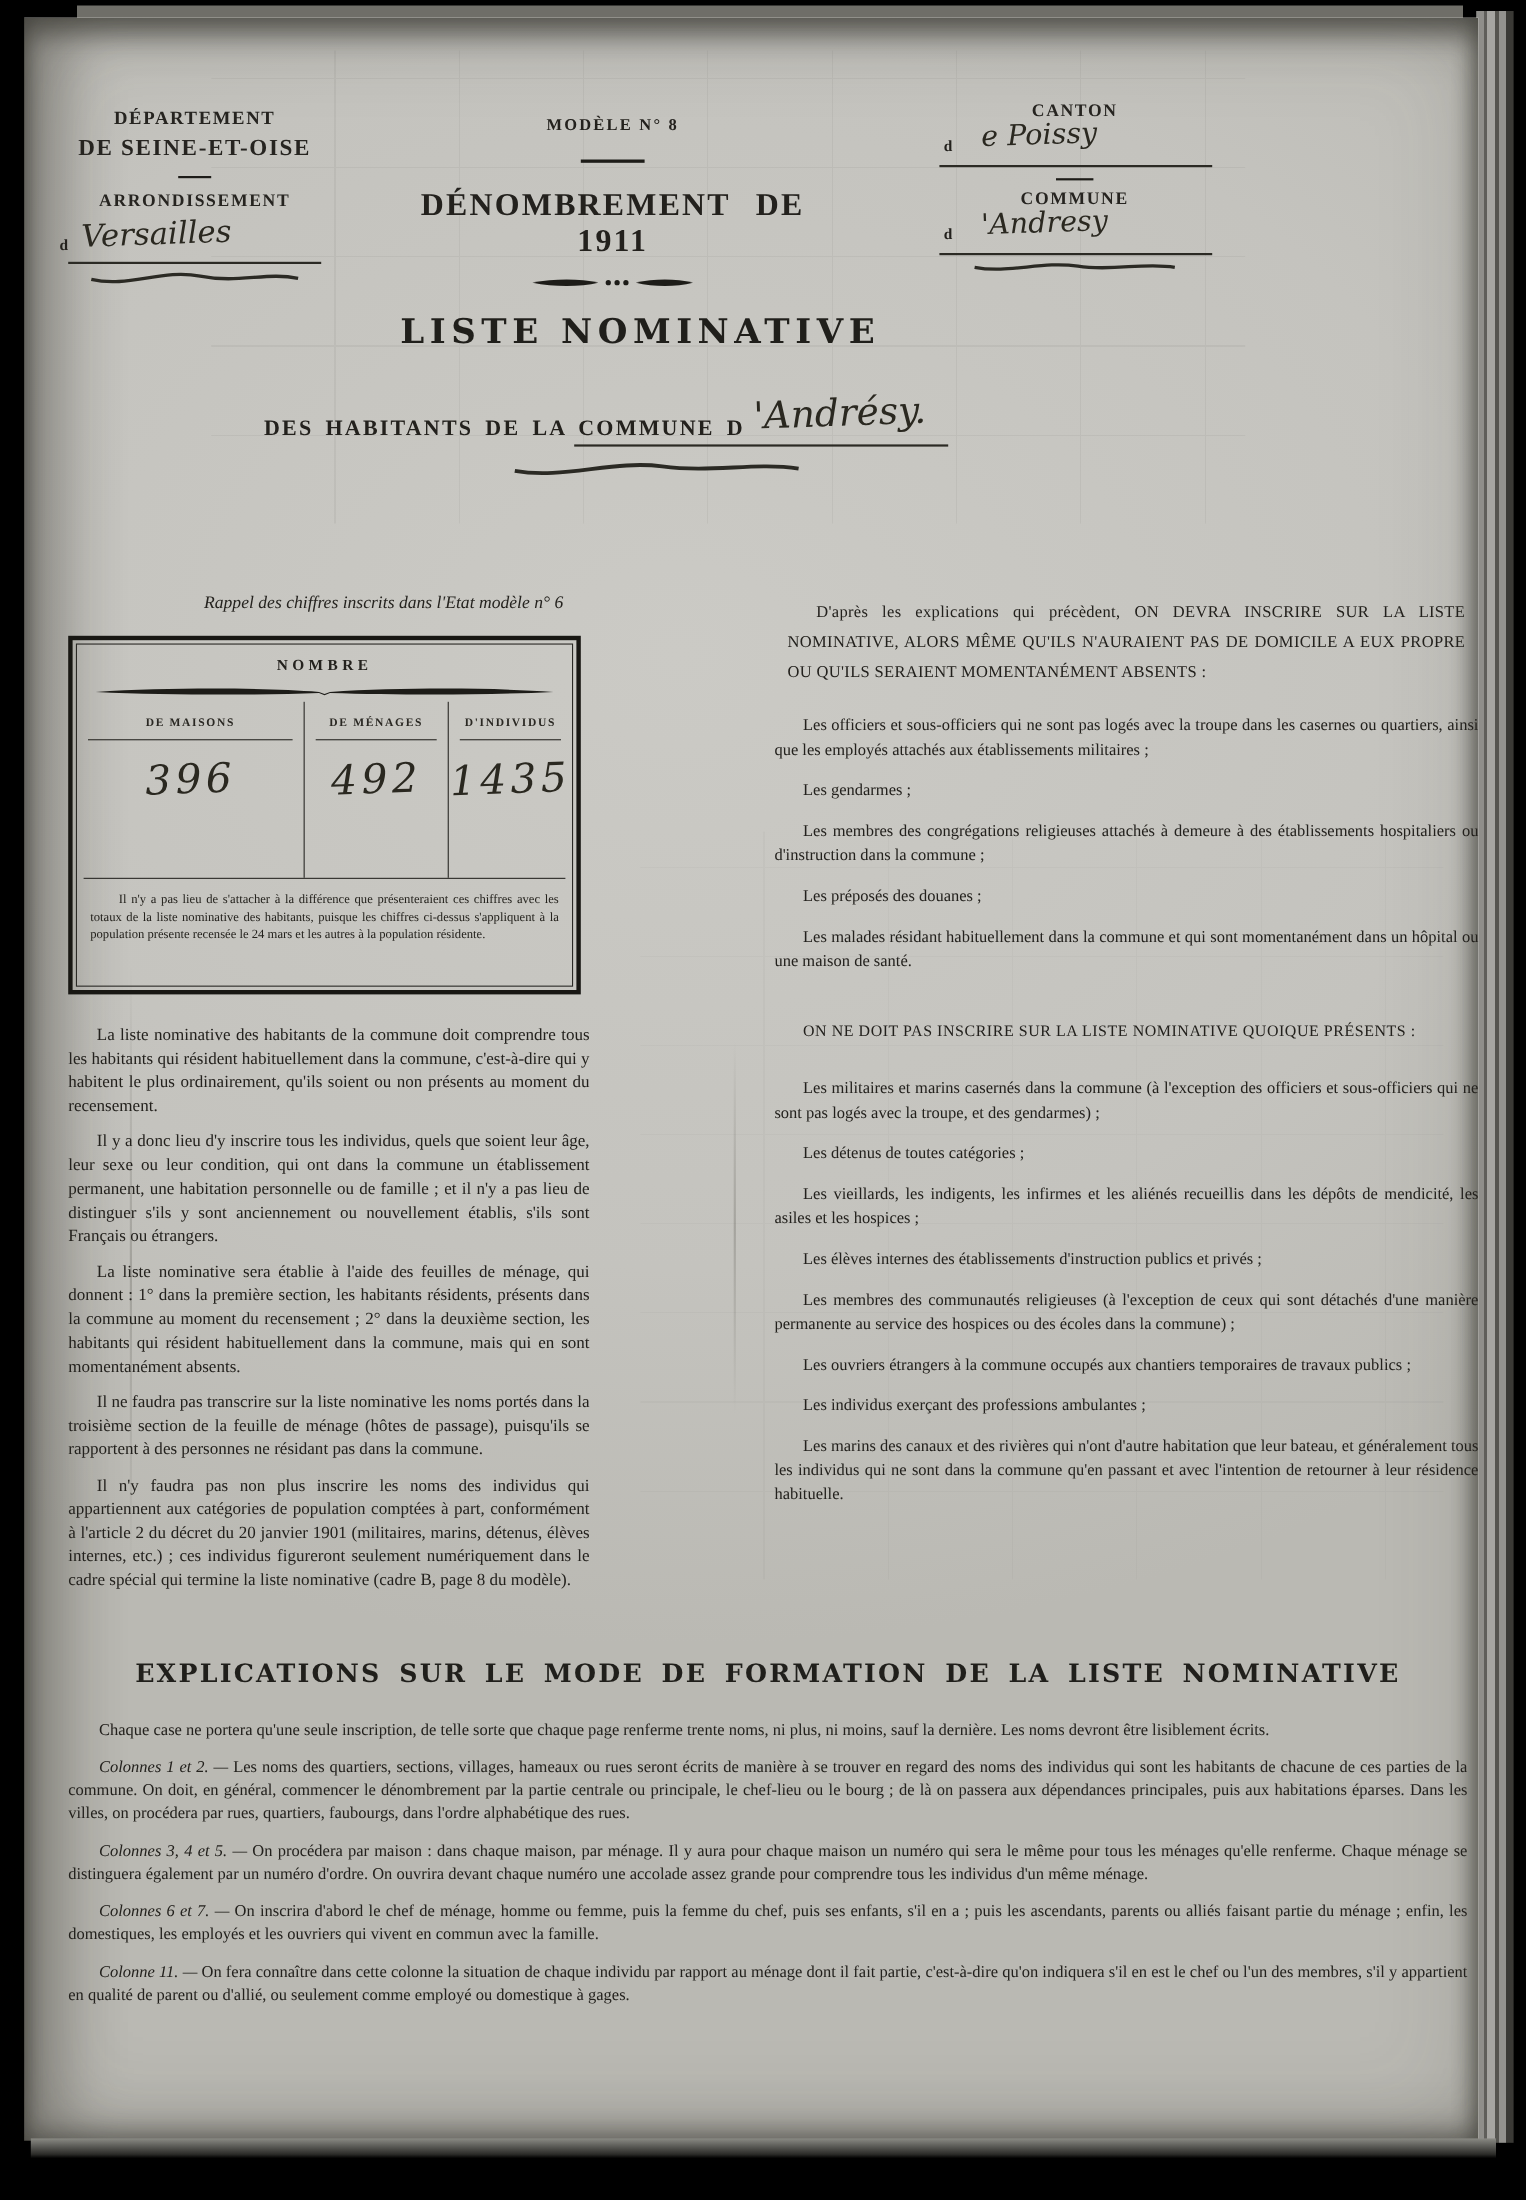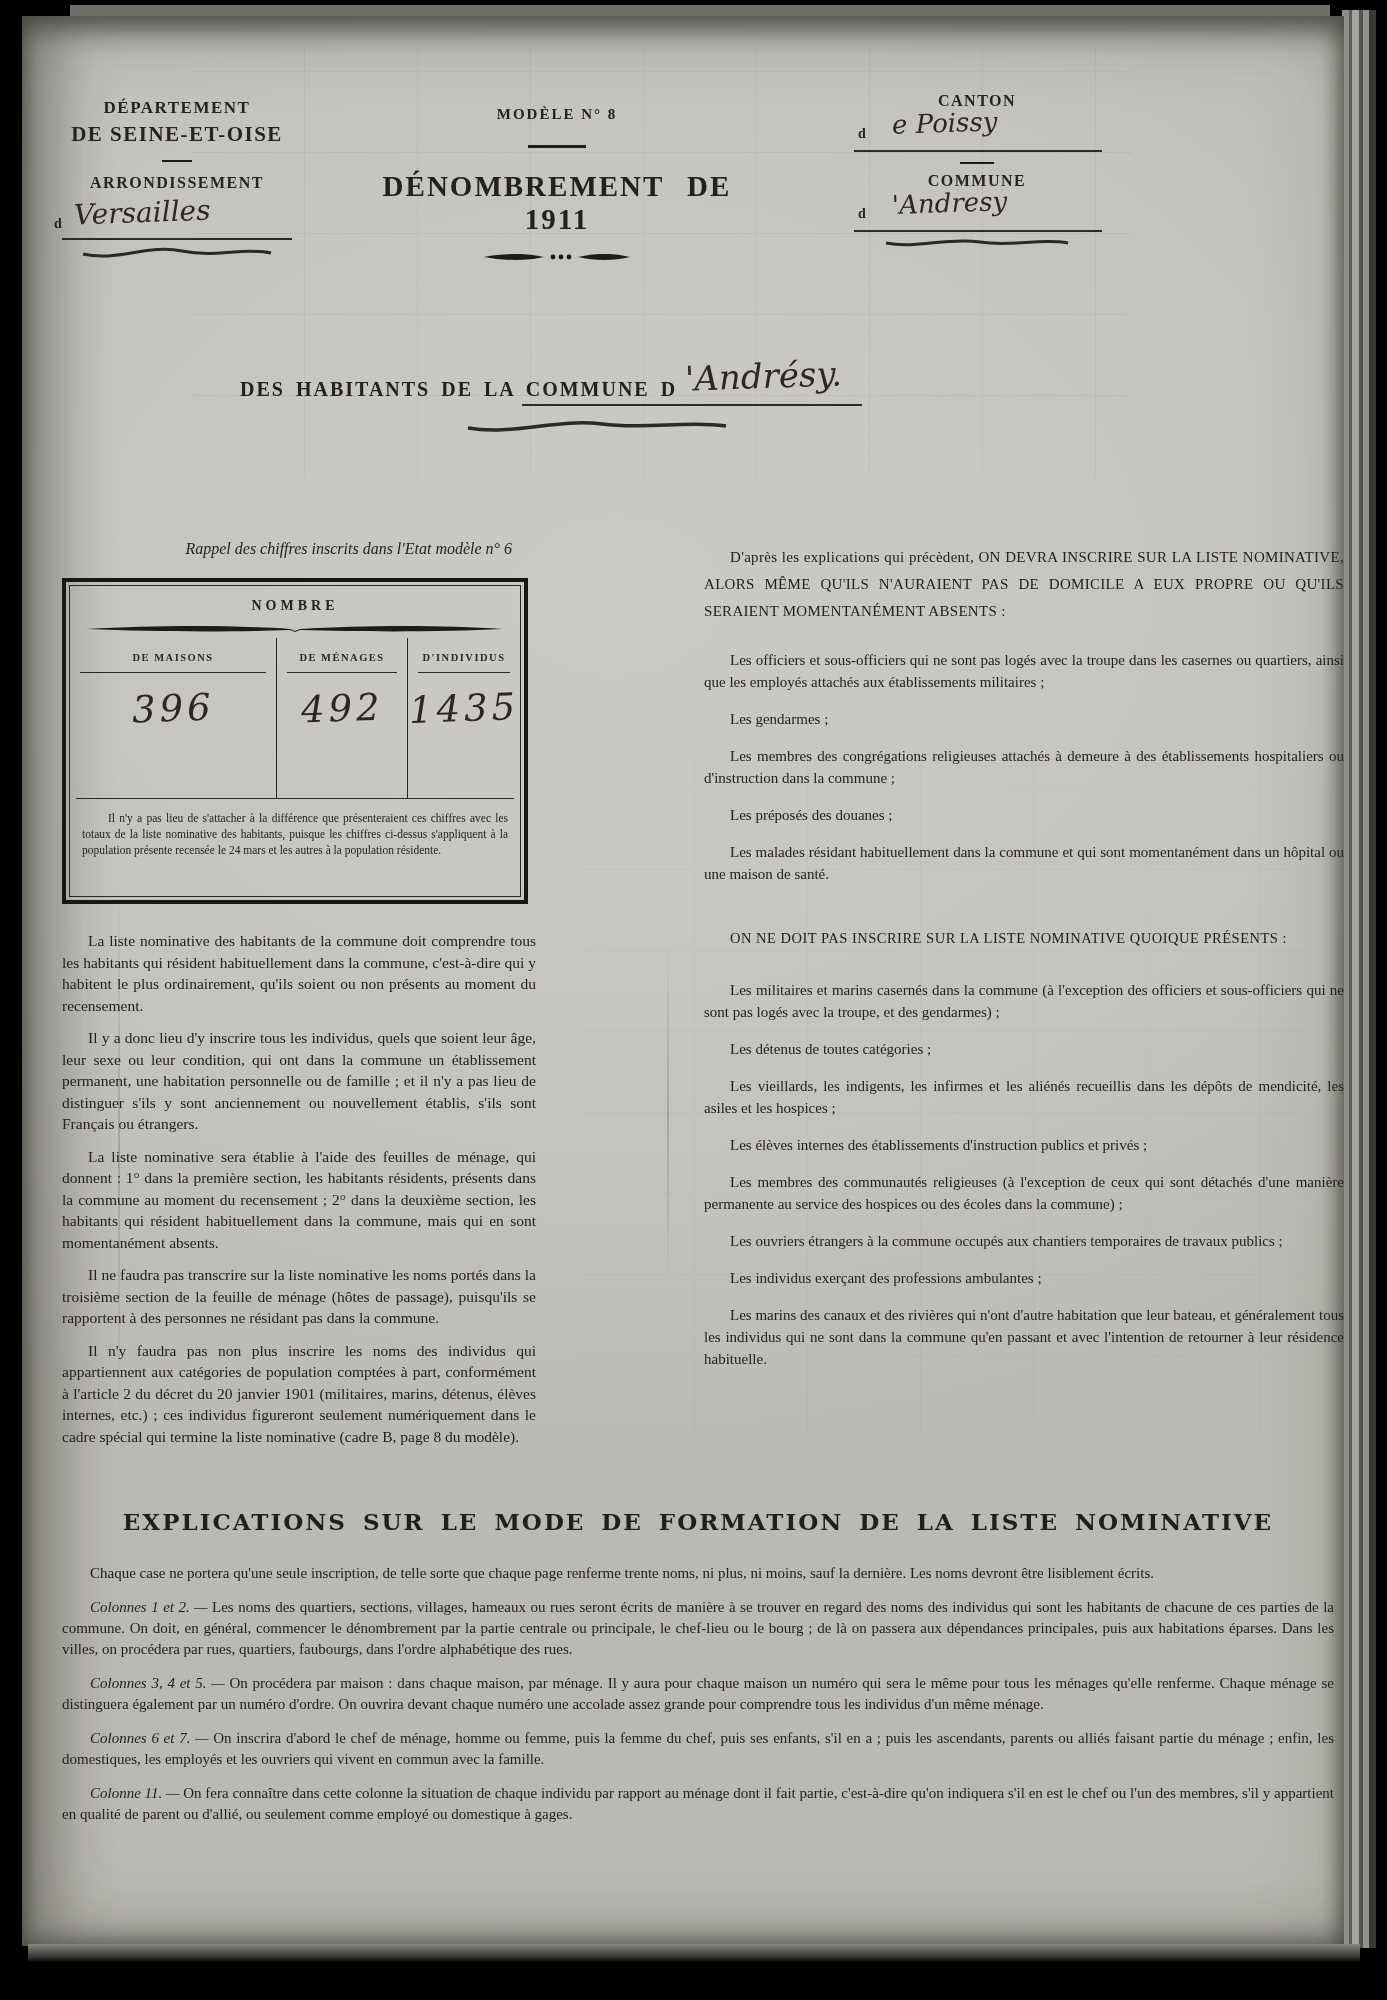--- a/index.html
+++ b/index.html
@@ -85,21 +85,21 @@
   .recap-col .chrule{height:1px;background:#2a2925;margin:9px 10px 0;}
   .recap-col .cval{margin-top:14px;font-size:37px;letter-spacing:4px;}
   #recap-hr{position:absolute;top:212px;left:6px;right:6px;height:1px;background:#2a2925;}
   #recap-footnote{position:absolute;top:224px;left:12px;right:12px;font-size:11.5px;line-height:16px;
       text-align:justify;text-indent:26px;color:#24221d;}
 
   
   #left-col{position:absolute;left:40px;top:914px;width:474px;font-size:15.5px;line-height:21.5px;text-align:justify;}
   #left-col p{margin:0 0 11px;text-indent:26px;}
   #right-col{position:absolute;left:682px;top:528px;width:640px;font-size:15px;line-height:22px;text-align:justify;}
-  #right-col .rc-intro{line-height:27px;margin:0 0 24px;text-indent:26px;letter-spacing:.3px;}
+  #right-col .rc-intro{line-height:27px;margin:0 12px 24px;text-indent:26px;letter-spacing:.3px;}
   #right-col p.item{margin:0 0 15px;text-indent:26px;}
   #right-col .rc-heading{margin:42px 0 30px;text-indent:26px;letter-spacing:.5px;font-size:14.5px;}
 
   
   #expl{position:absolute;left:40px;top:1492px;width:1272px;}
   #expl h2{margin:0 0 28px;text-align:center;font-size:23px;letter-spacing:2px;word-spacing:6px;
       font-family:"DejaVu Serif",serif;color:#201f1b;}
   #expl p{margin:0 0 13px;font-size:15px;line-height:21px;text-align:justify;text-indent:28px;}
   #expl .lead{font-style:italic;}
 </style>
@@ -156,20 +156,21 @@
     <div class="hr-handrow">
       <span class="prefix">d</span>
       <span class="hand">'Andresy</span>
       <span class="hand-line"></span>
     </div>
     <svg width="190" height="18" viewBox="0 0 190 18">
       <path class="stroke" stroke-width="3" d="M4,9 C35,15 65,3 98,8 C130,13 158,4 186,9"></path>
     </svg>
   </div>
 
+  <div id="main-title">LISTE NOMINATIVE</div>
   <div id="subtitle-row">
     <span class="sub">DES HABITANTS DE LA COMMUNE D</span><span class="hand">'Andrésy.</span>
     <span class="hand-line"></span>
   </div>
   <svg id="subtitle-flourish" width="270" height="26" viewBox="0 0 270 26">
     <path class="stroke" stroke-width="3.5" d="M6,14 C50,22 95,4 140,10 C185,16 225,6 264,12"></path>
   </svg>
 
   <div id="recap-caption">Rappel des chiffres inscrits dans l'Etat modèle n° 6</div>
   <div id="recap-box">

